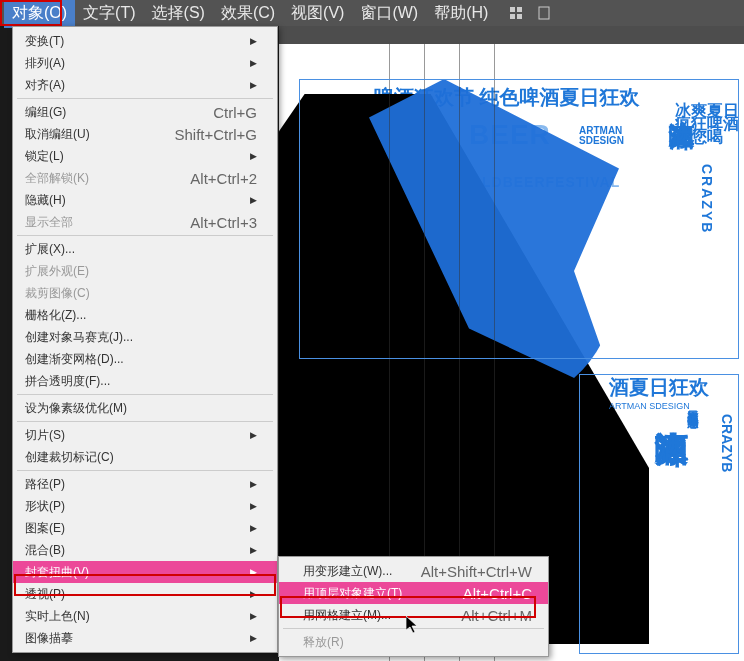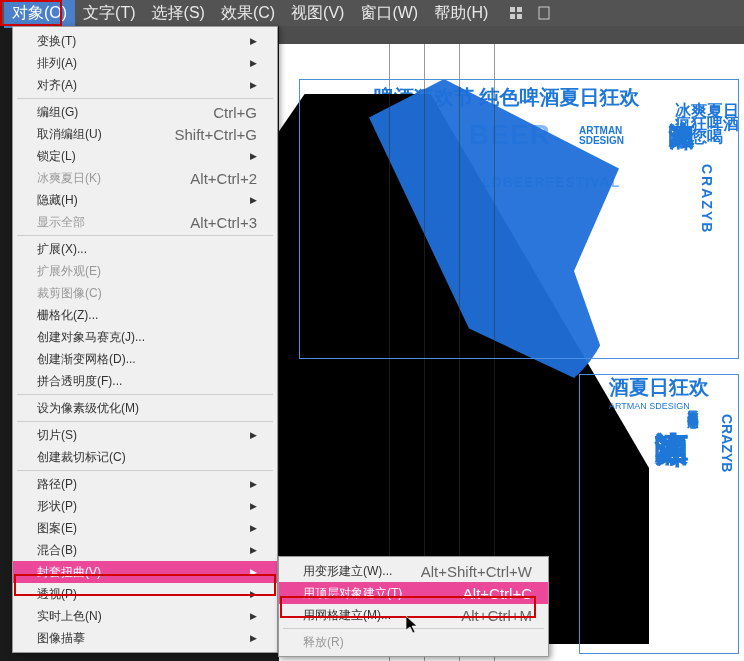--- a/index.html
+++ b/index.html
@@ -28,21 +28,21 @@
   
   .second-text-group { position: absolute; top: 330px; left: 330px; width: 160px; height: 280px; color:#1f77d8; }
   .second-text-group .row1 { font-size: 20px; font-weight: 700; white-space: nowrap; }
   .second-text-group .row2 { font-size: 9px; }
   .second-text-group .vtext { position:absolute; writing-mode: vertical-rl; font-weight:800; }
   
   .selection-box { position: absolute; border: 1px solid #4a90e2; }
   .guide-v { position: absolute; top: 0; width: 1px; height: 100%; background: #333; opacity: 0.5; }
   
   .dropdown-menu { position: absolute; top: 26px; left: 12px; width: 266px; background: #f0f0f0; border: 1px solid #999; box-shadow: 2px 2px 6px rgba(0,0,0,0.4); padding: 3px 0; }
-  .menu-item { display: flex; justify-content: space-between; align-items: center; padding: 3px 20px 3px 24px; font-size: 12px; color: #333; height: 22px; position: relative; }
+  .menu-item { display: flex; justify-content: space-between; align-items: center; padding: 3px 20px 3px 12px; font-size: 12px; color: #333; height: 22px; position: relative; }
   .menu-item.disabled { color: #999; }
   .menu-item.highlighted { background: #ec4899; color: #fff; }
   .menu-item .arrow { font-size: 9px; }
   .menu-sep { height: 1px; background: #ccc; margin: 2px 4px; }
   .shortcut { color: #666; font-size: 15px; }
   .menu-item.highlighted .shortcut { color: #fff; }
   
   .red-box-main { position: absolute; top: 574px; left: 14px; width: 262px; height: 22px; border: 2px solid #d00000; pointer-events: none; z-index: 10; }
   
   .submenu { position: absolute; top: 556px; left: 278px; width: 271px; background: #f0f0f0; border: 1px solid #999; box-shadow: 2px 2px 6px rgba(0,0,0,0.4); padding: 3px 0; z-index: 20; }
@@ -130,21 +130,21 @@
     </div>
     <div class="menu-item">
       <span>取消编组(U)</span>
       <span class="shortcut">Shift+Ctrl+G</span>
     </div>
     <div class="menu-item">
       <span>锁定(L)</span>
       <span class="arrow">▶</span>
     </div>
     <div class="menu-item disabled">
-      <span>冰爽夏日(K)</span>
+      <span>全部解锁(K)</span>
       <span class="shortcut">Alt+Ctrl+2</span>
     </div>
     <div class="menu-item">
       <span>隐藏(H)</span>
       <span class="arrow">▶</span>
     </div>
     <div class="menu-item disabled">
       <span>显示全部</span>
       <span class="shortcut">Alt+Ctrl+3</span>
     </div>

